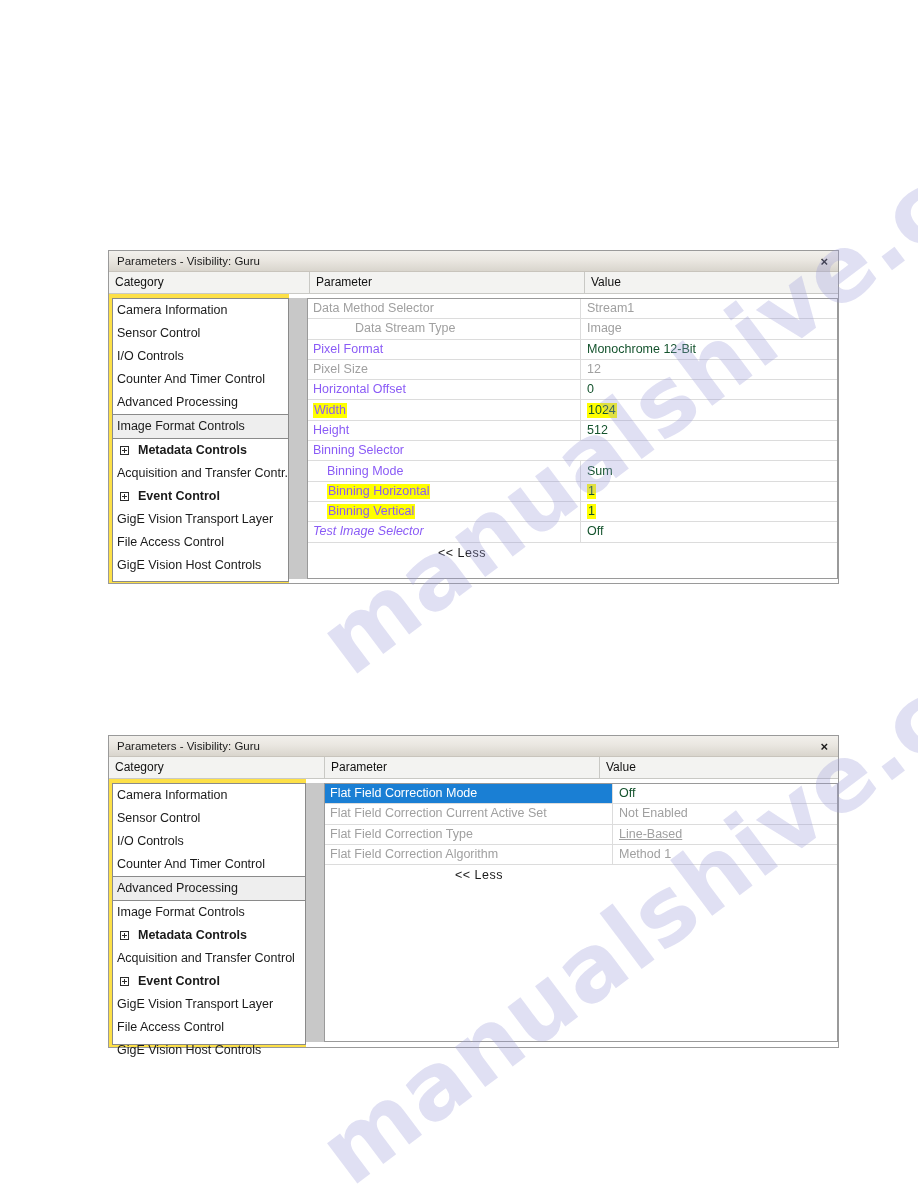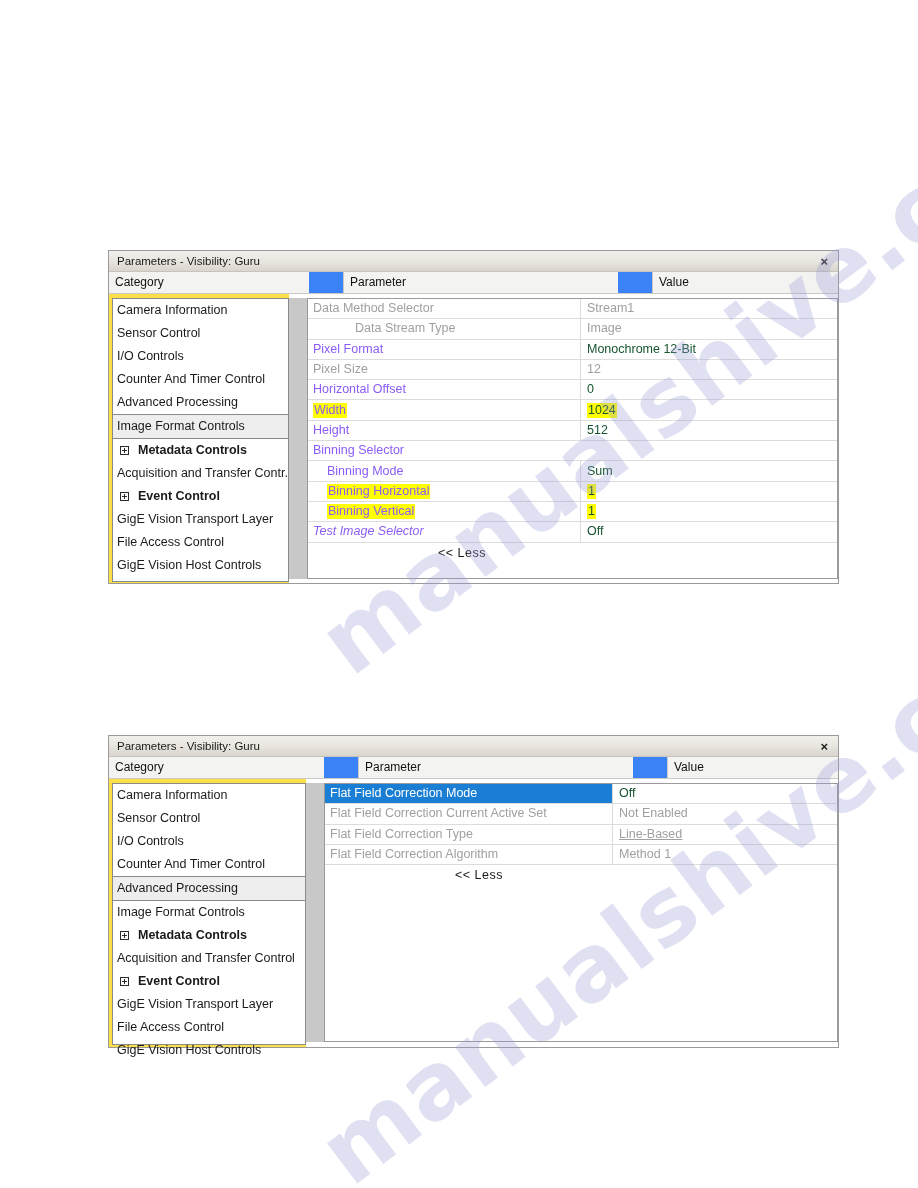--- a/index.html
+++ b/index.html
@@ -85,24 +85,23 @@
     line-height: 21px;
     cursor: pointer;
     padding: 0 4px;
     font-family: "Liberation Sans", sans-serif;
   }
 
   
   .hdr-row {
     height: 22px;
     display: flex;
-    background: #3b82f6;
+    background: #f0abfc;
     border-bottom: 1px solid #c9c9c5;
     box-sizing: border-box;
-    gap: 34px;
   }
   .hdr-cell {
     font-size: 12px;
     color: #111111;
     line-height: 21px;
     box-sizing: border-box;
     padding-left: 6px;
     background: #f3f3f1;
     overflow: hidden;
     white-space: nowrap;

